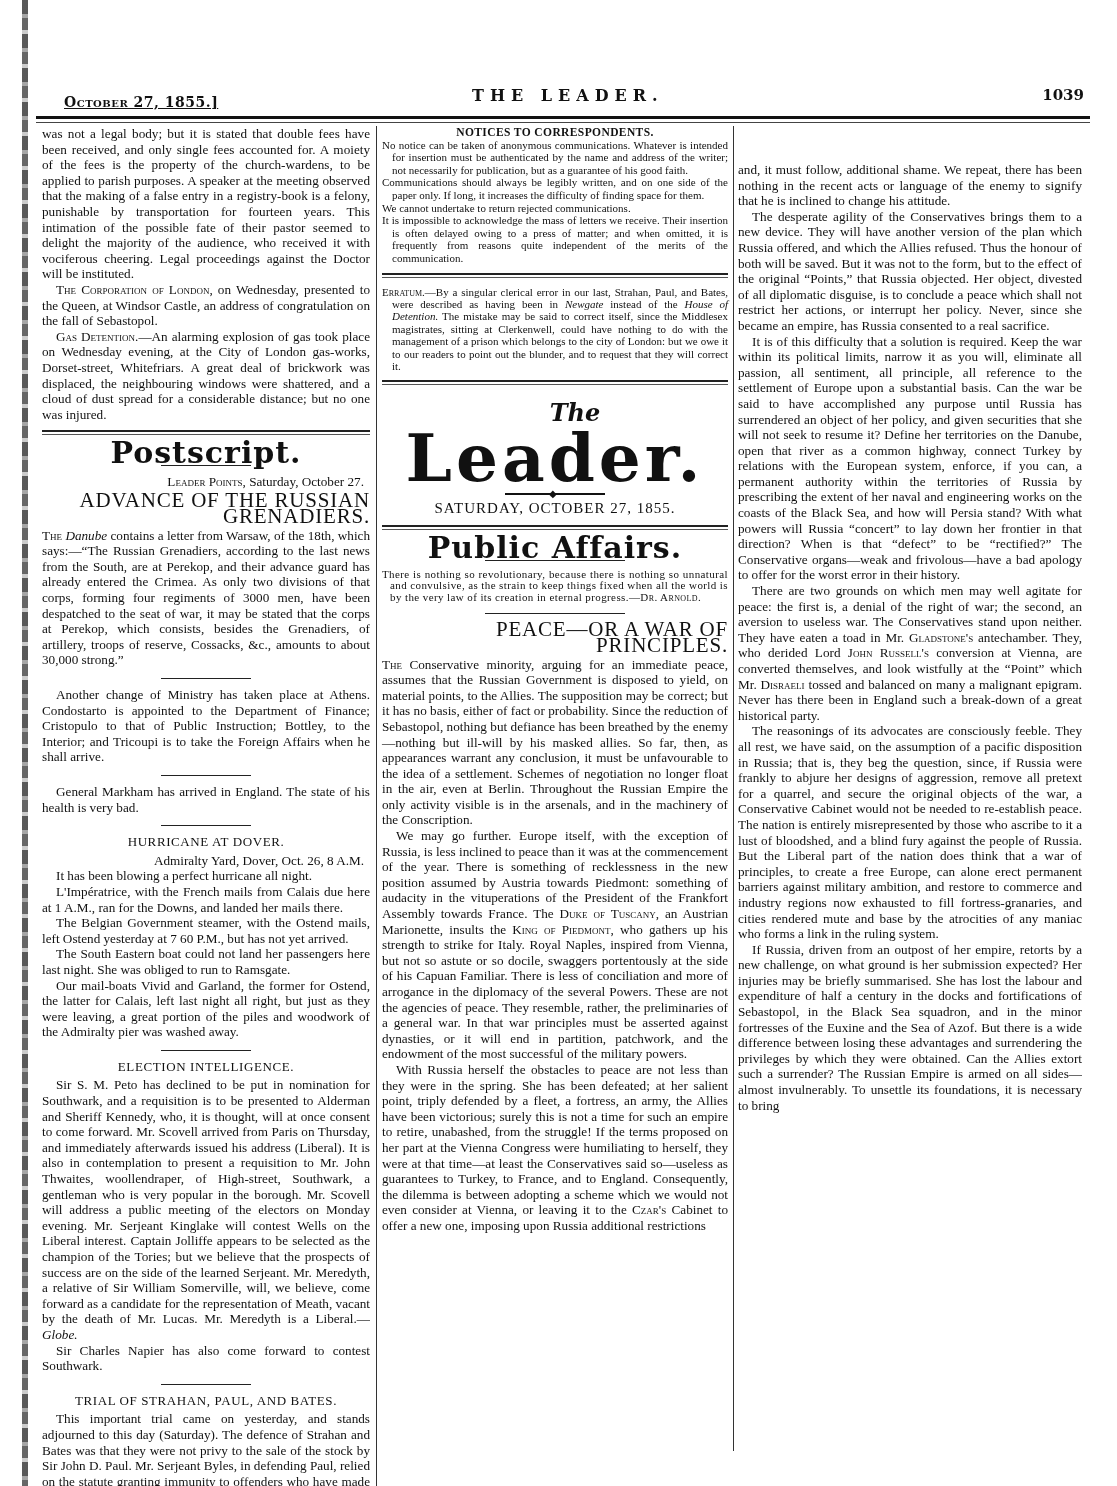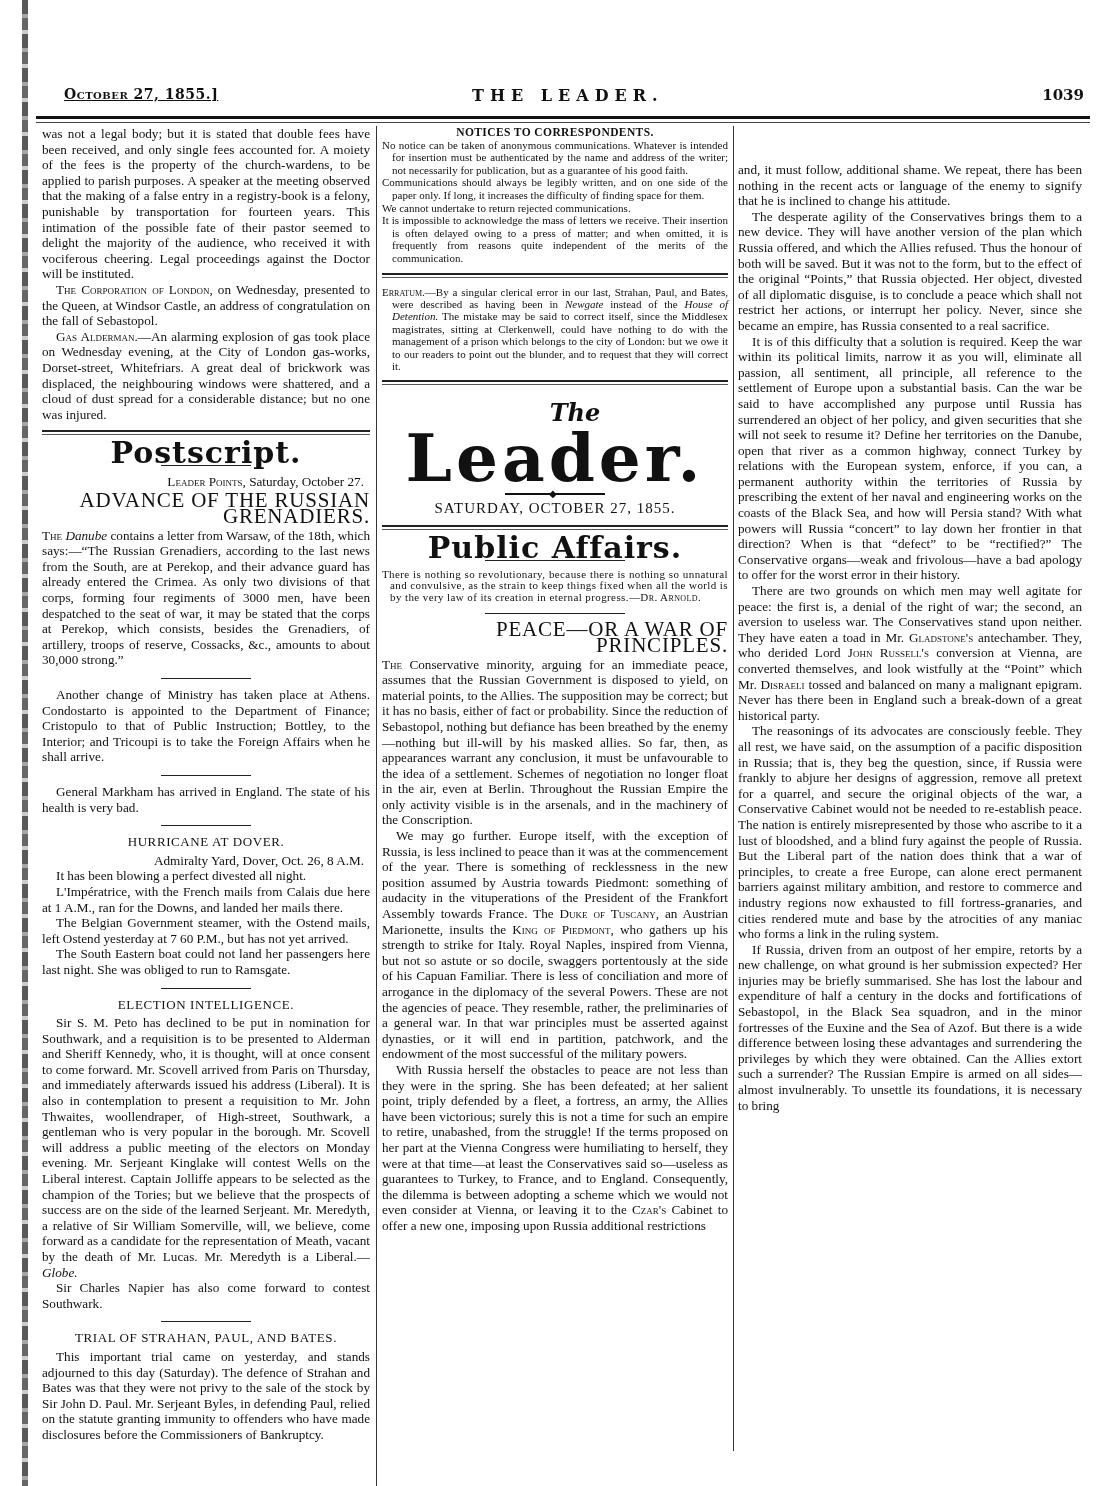--- a/index.html
+++ b/index.html
@@ -1,19 +1,19 @@
 <!DOCTYPE html>
 <html><head>
 <meta charset="utf-8">
 <style>
   html, body { margin: 0; padding: 0; background: #ffffff; }
   body { width: 1117px; height: 1486px; position: relative; overflow: hidden; color: #111; font-family: "DejaVu Serif", "Liberation Serif", serif; }
   .binding-strip { position: absolute; left: 22px; top: 0; width: 6px; height: 1486px; background: repeating-linear-gradient(180deg, #222 0 14px, #888 14px 18px, #333 18px 30px, #bbb 30px 34px); opacity: .75; }
   .header { position: absolute; left: 36px; top: 86px; width: 1066px; height: 32px; }
-  .hdr-date { position: absolute; left: 28px; top: 0; font-size: 14px; font-weight: bold; letter-spacing: 0.5px; font-variant: small-caps; text-decoration: underline; }
+  .hdr-date { position: absolute; left: 28px; top: 8px; font-size: 14px; font-weight: bold; letter-spacing: 0.5px; font-variant: small-caps; text-decoration: underline; }
   .hdr-title { position: absolute; left: 436px; top: 0px; font-size: 16px; font-weight: bold; letter-spacing: 6px; }
   .hdr-page { position: absolute; right: 18px; top: 0px; font-size: 15px; font-weight: bold; }
   .hdr-rule { position: absolute; left: 36px; top: 116px; width: 1054px; height: 0; border-top: 3px solid #111; }
   .hdr-rule2 { position: absolute; left: 36px; top: 122px; width: 1054px; height: 0; border-top: 1px solid #444; }
   .col { position: absolute; top: 126px; font-family: "Liberation Serif", "DejaVu Serif", serif; font-size: 13.2px; line-height: 15.6px; text-align: justify; }
   .col1 { left: 42px; width: 328px; }
   .col2 { left: 382px; width: 346px; }
   .col3 { left: 738px; width: 344px; margin-top: 36px; }
   .vrule { position: absolute; top: 126px; width: 0; border-left: 1px solid #333; }
   .vr1 { left: 376px; height: 1360px; }
@@ -54,38 +54,39 @@
 </div>
 <div class="hdr-rule"></div>
 <div class="hdr-rule2"></div>
 
 <div class="vrule vr1"></div>
 <div class="vrule vr2"></div>
 
 <div class="col col1">
   <p class="noind">was not a legal body; but it is stated that double fees have been received, and only single fees accounted for. A moiety of the fees is the property of the church-wardens, to be applied to parish purposes. A speaker at the meeting observed that the making of a false entry in a registry-book is a felony, punishable by transportation for fourteen years. This intimation of the possible fate of their pastor seemed to delight the majority of the audience, who received it with vociferous cheering. Legal proceedings against the Doctor will be instituted.</p>
   <p><span class="sc">The Corporation of London,</span><span> on Wednesday, presented to the Queen, at Windsor Castle, an address of congratulation on the fall of Sebastopol.</span></p>
-  <p><span class="sc">Gas Alderman.</span><span>—An alarming explosion of gas took place on Wednesday evening, at the City of London gas-works, Dorset-street, Whitefriars. A great deal of brickwork was displaced, the neighbouring windows were shattered, and a cloud of dust spread for a considerable distance; but no one was injured.</span></p>
+  <p><span class="sc">Gas Detention.</span><span>—An alarming explosion of gas took place on Wednesday evening, at the City of London gas-works, Dorset-street, Whitefriars. A great deal of brickwork was displaced, the neighbouring windows were shattered, and a cloud of dust spread for a considerable distance; but no one was injured.</span></p>
   <div class="double-rule"></div>
   <div class="blackletter">Postscript.</div>
   <div class="short-rule" style="margin-top:2px"></div>
   <p class="dateline"><span class="sc">Leader Points,</span><span> Saturday, October 27.</span></p>
   <p class="headlg">ADVANCE OF THE RUSSIAN GRENADIERS.</p>
   <p class="noind"><span class="sc">The</span><span class="it"> Danube</span><span> contains a letter from Warsaw, of the 18th, which says:—“The Russian Grenadiers, according to the last news from the South, are at Perekop, and their advance guard has already entered the Crimea. As only two divisions of that corps, forming four regiments of 3000 men, have been despatched to the seat of war, it may be stated that the corps at Perekop, which consists, besides the Grenadiers, of artillery, troops of reserve, Cossacks, &amp;c., amounts to about 30,000 strong.”</span></p>
   <div class="short-rule"></div>
   <p>Another change of Ministry has taken place at Athens. Condostarto is appointed to the Department of Finance; Cristopulo to that of Public Instruction; Bottley, to the Interior; and Tricoupi is to take the Foreign Affairs when he shall arrive.</p>
   <div class="short-rule"></div>
   <p>General Markham has arrived in England. The state of his health is very bad.</p>
   <div class="short-rule"></div>
   <p class="head">HURRICANE AT DOVER.</p>
   <p class="dateline">Admiralty Yard, Dover, Oct. 26, 8 A.M.</p>
-  <p>It has been blowing a perfect divested all night.</p>
+  <p>It has been blowing a perfect hurricane all night.</p>
   <p>L'Impératrice, with the French mails from Calais due here at 1 A.M., ran for the Downs, and landed her mails there.</p>
   <p>The Belgian Government steamer, with the Ostend mails, left Ostend yesterday at 7 60 P.M., but has not yet arrived.</p>
   <p>The South Eastern boat could not land her passengers here last night. She was obliged to run to Ramsgate.</p>
+  <p>Our mail-boats Vivid and Garland, the former for Ostend, the latter for Calais, left last night all right, but just as they were leaving, a great portion of the piles and woodwork of the Admiralty pier was washed away.</p>
   <div class="short-rule"></div>
   <p class="head">ELECTION INTELLIGENCE.</p>
   <p><span>Sir S. M. Peto has declined to be put in nomination for Southwark, and a requisition is to be presented to Alderman and Sheriff Kennedy, who, it is thought, will at once consent to come forward. Mr. Scovell arrived from Paris on Thursday, and immediately afterwards issued his address (Liberal). It is also in contemplation to present a requisition to Mr. John Thwaites, woollendraper, of High-street, Southwark, a gentleman who is very popular in the borough. Mr. Scovell will address a public meeting of the electors on Monday evening. Mr. Serjeant Kinglake will contest Wells on the Liberal interest. Captain Jolliffe appears to be selected as the champion of the Tories; but we believe that the prospects of success are on the side of the learned Serjeant. Mr. Meredyth, a relative of Sir William Somerville, will, we believe, come forward as a candidate for the representation of Meath, vacant by the death of Mr. Lucas. Mr. Meredyth is a Liberal.—</span><span class="it">Globe.</span></p>
   <p>Sir Charles Napier has also come forward to contest Southwark.</p>
   <div class="short-rule"></div>
   <p class="head">TRIAL OF STRAHAN, PAUL, AND BATES.</p>
   <p>This important trial came on yesterday, and stands adjourned to this day (Saturday). The defence of Strahan and Bates was that they were not privy to the sale of the stock by Sir John D. Paul. Mr. Serjeant Byles, in defending Paul, relied on the statute granting immunity to offenders who have made disclosures before the Commissioners of Bankruptcy.</p>
 </div>
 
 <div class="col col2">

